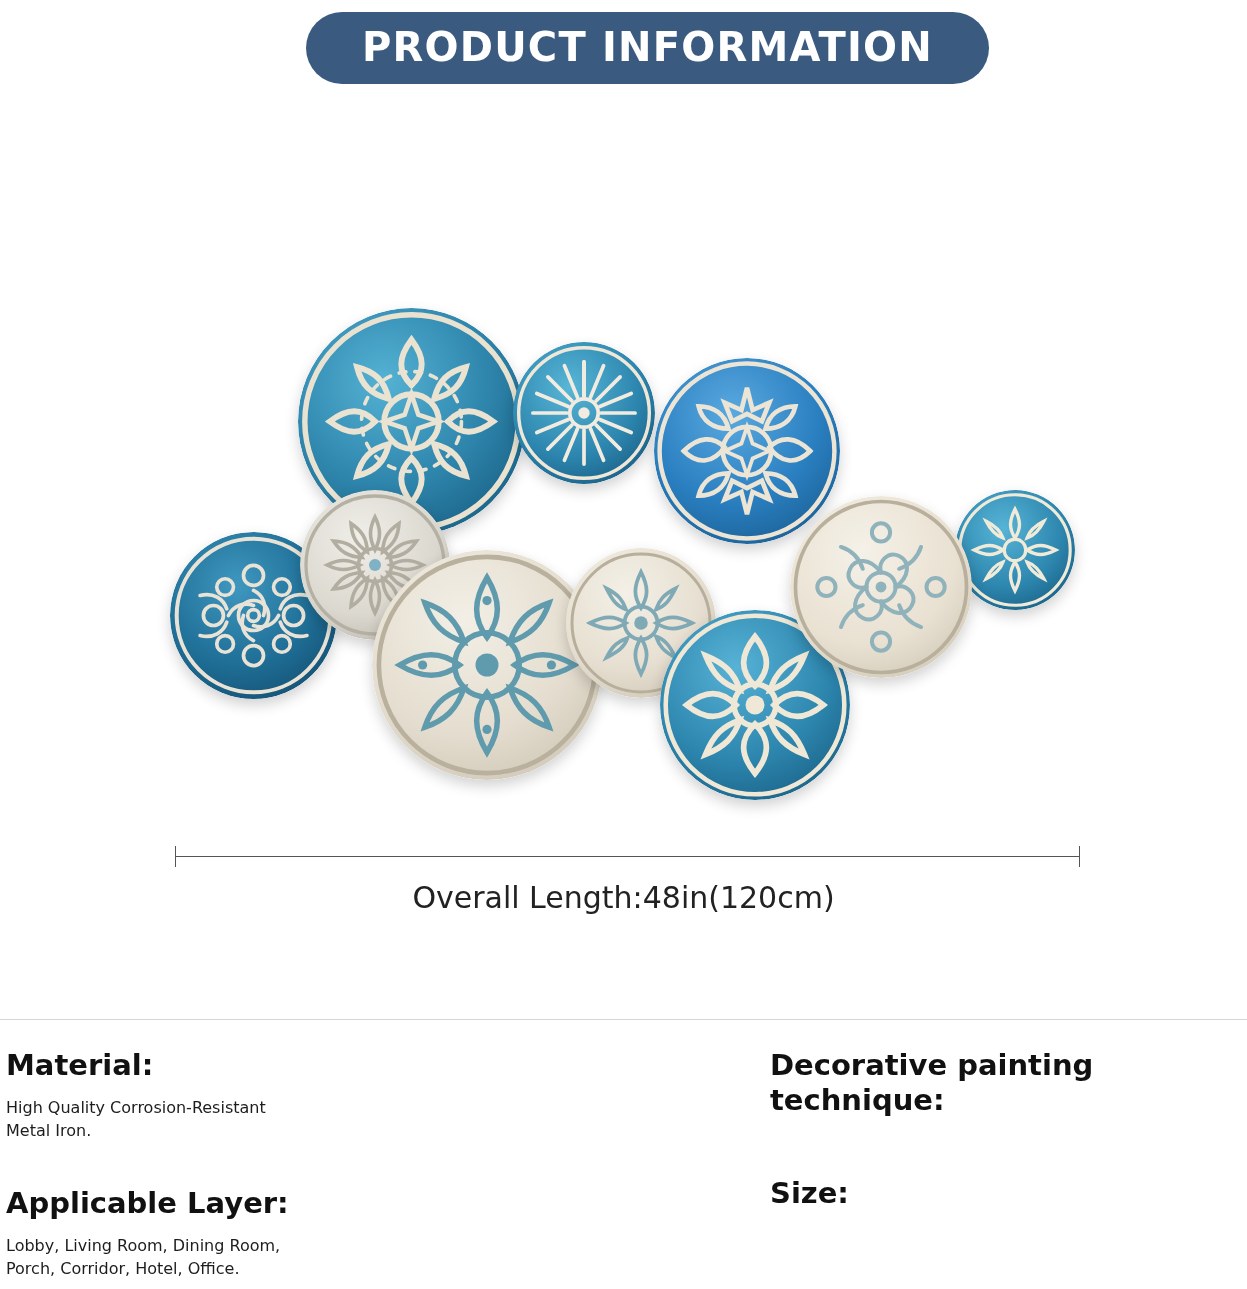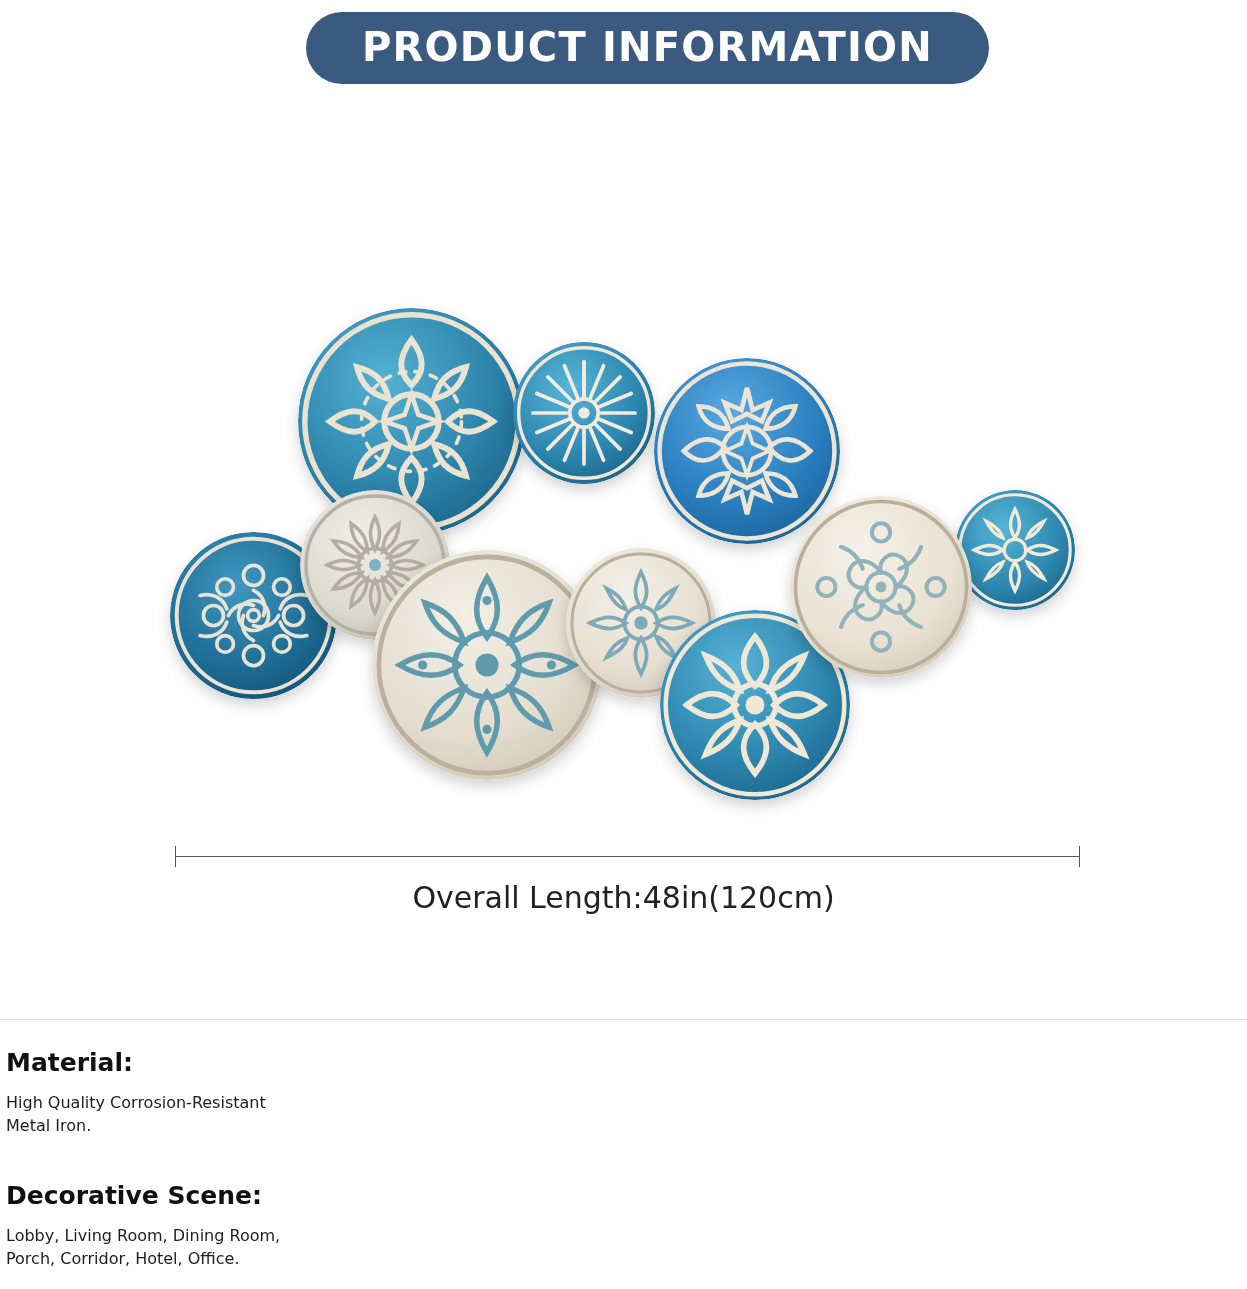--- a/index.html
+++ b/index.html
@@ -104,21 +104,21 @@
 
   
   .col {
     position: absolute;
     top: 1048px;
   }
   .col-left { left: 6px; width: 520px; }
   .col-right { left: 770px; width: 470px; }
 
   .info-head {
-    font-size: 25px;
+    font-size: 29px;
     font-weight: bold;
     color: #111;
     margin: 0 0 14px 0;
     line-height: 1.2;
   }
   .info-body {
     font-size: 16px;
     line-height: 1.42;
     color: #1d1d1d;
     margin: 0;
@@ -442,21 +442,23 @@
 </div>
 <div class="dim-label">Overall Length:48in(120cm)</div>
 
 <div class="divider"></div>
 
 <div class="col col-left">
   <h3 class="info-head">Material:</h3>
   <p class="info-body">High Quality Corrosion-Resistant
 Metal Iron.</p>
   <div class="block-gap"></div>
-  <h3 class="info-head">Decorative Scene:</h3>
+  <h3 class="info-head">Applicable Layer:</h3>
   <p class="info-body">Lobby, Living Room, Dining Room,
 Porch, Corridor, Hotel, Office.</p>
 </div>
 
 <div class="col col-right">
+  <h3 class="info-head">Decorative painting technique:</h3>
   <div class="block-gap"></div>
+  <h3 class="info-head">Size:</h3>
 
 </div>
 
 </body></html>

